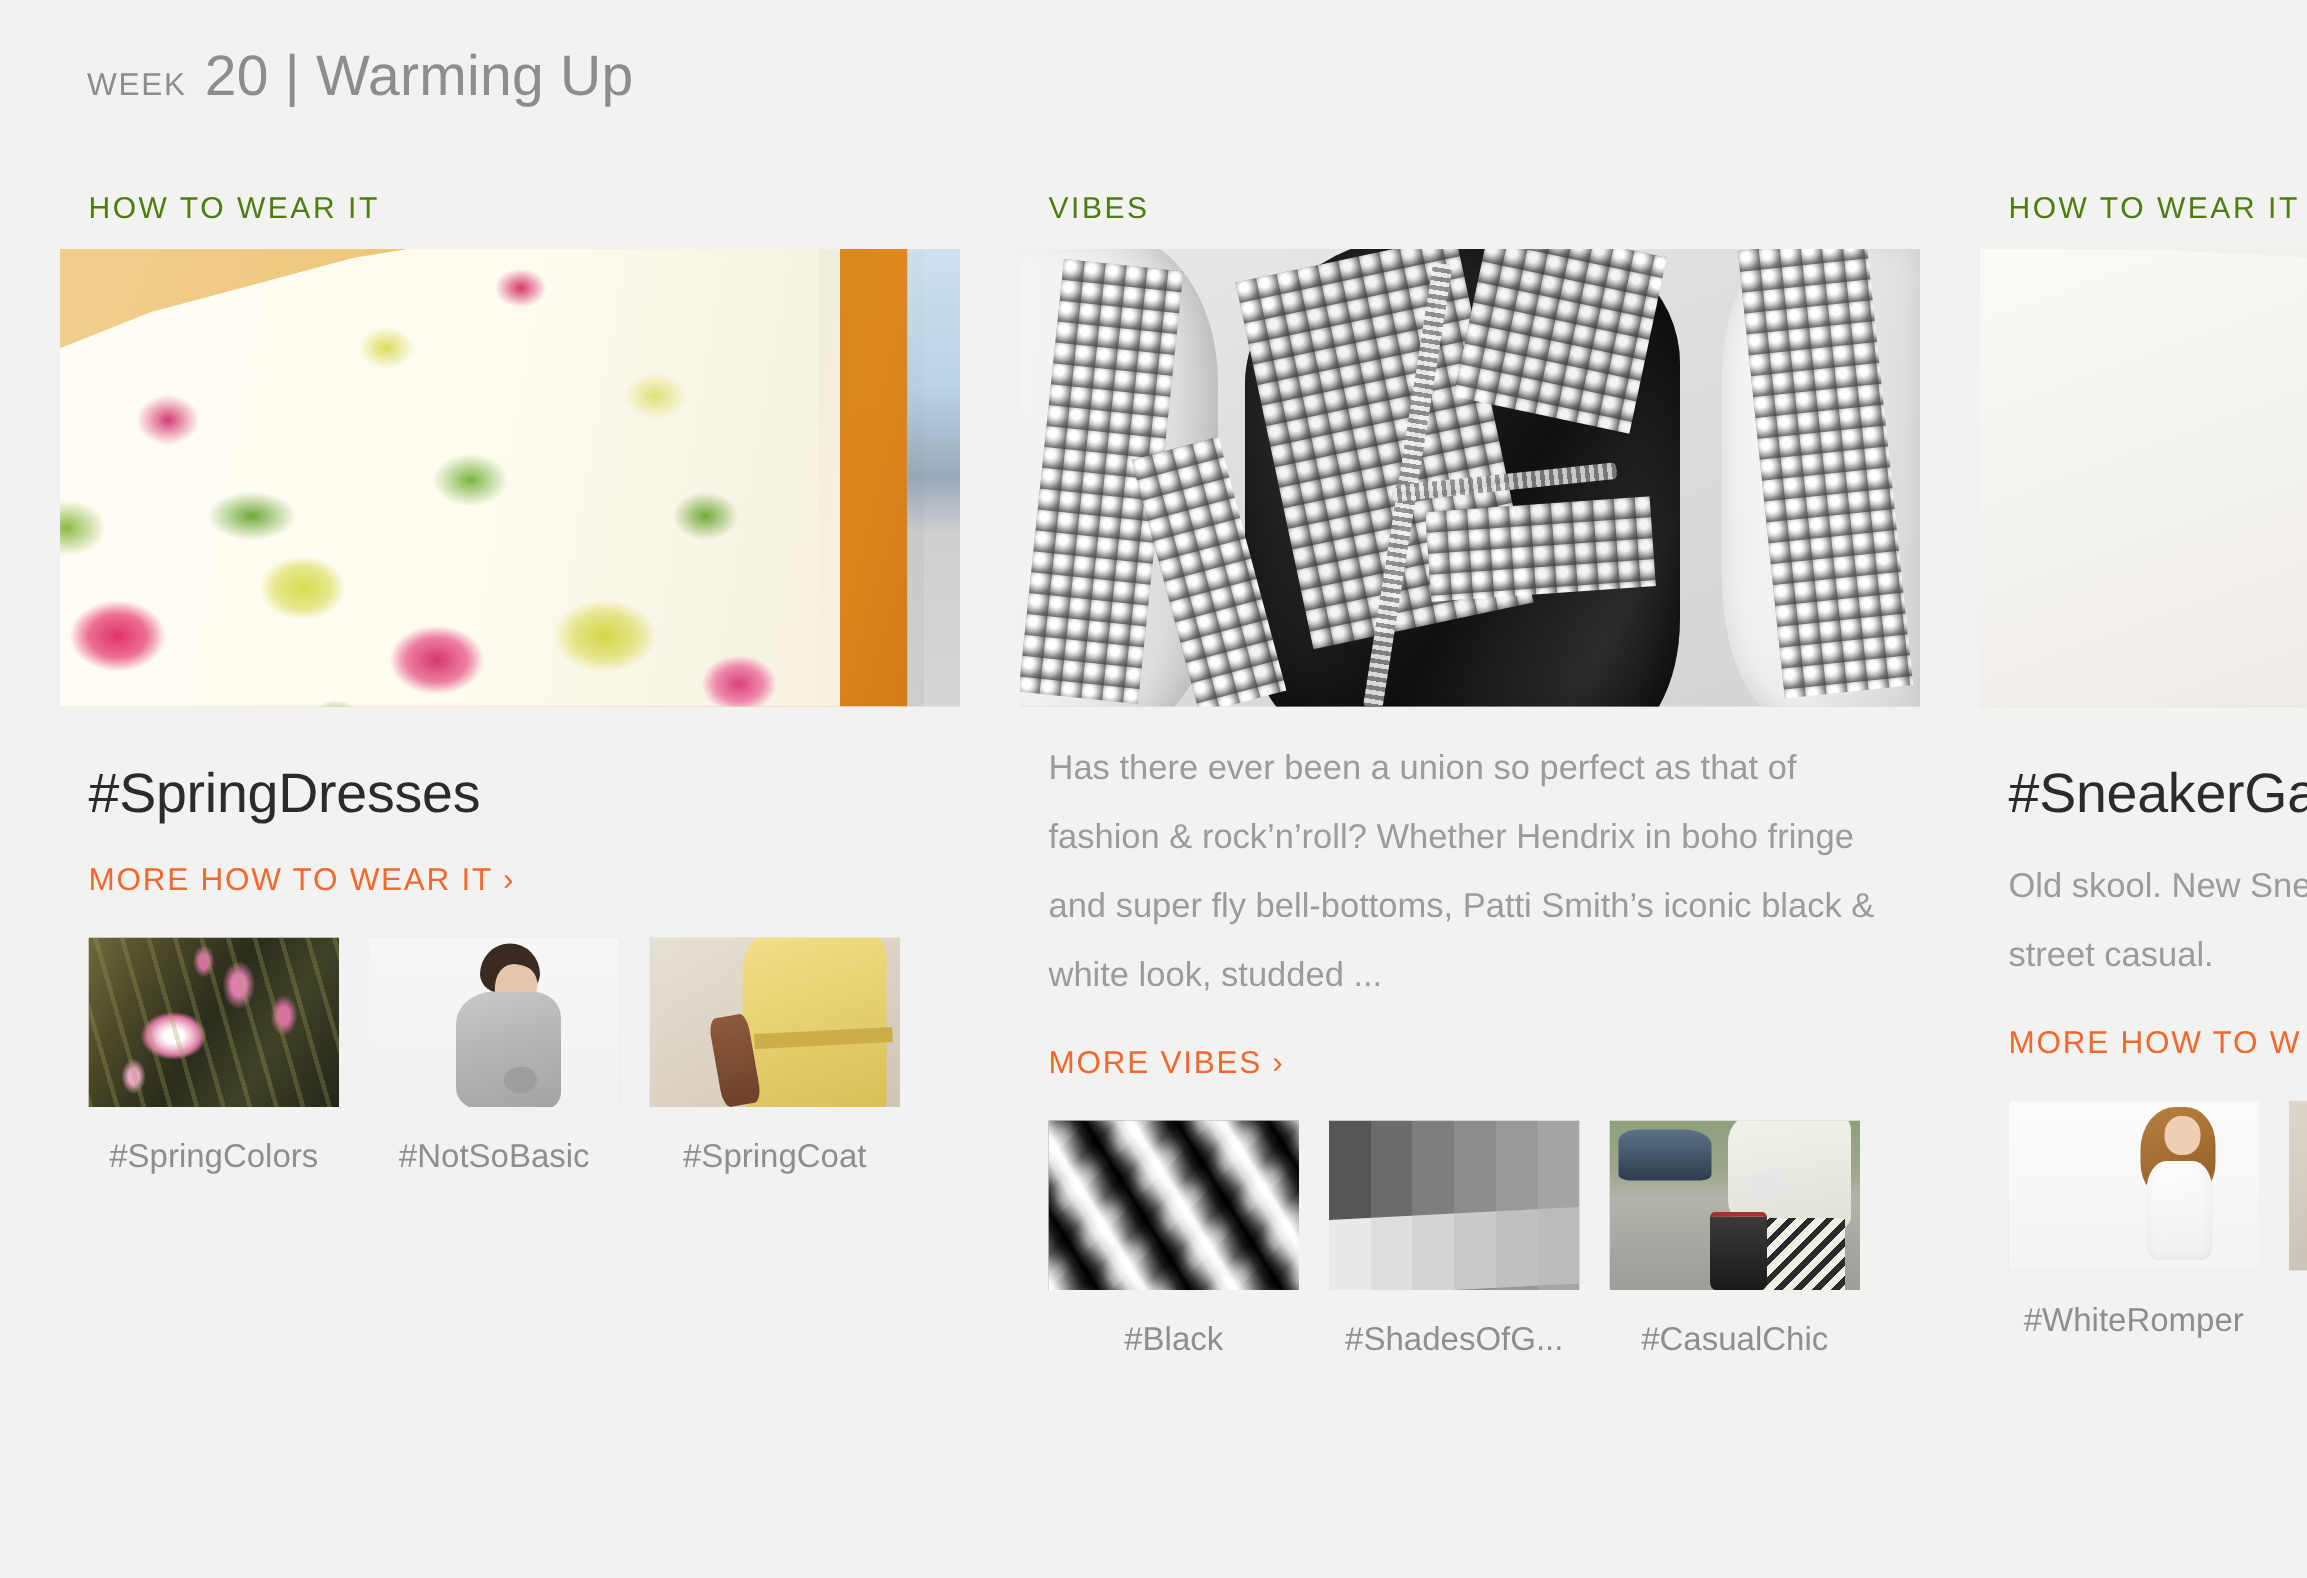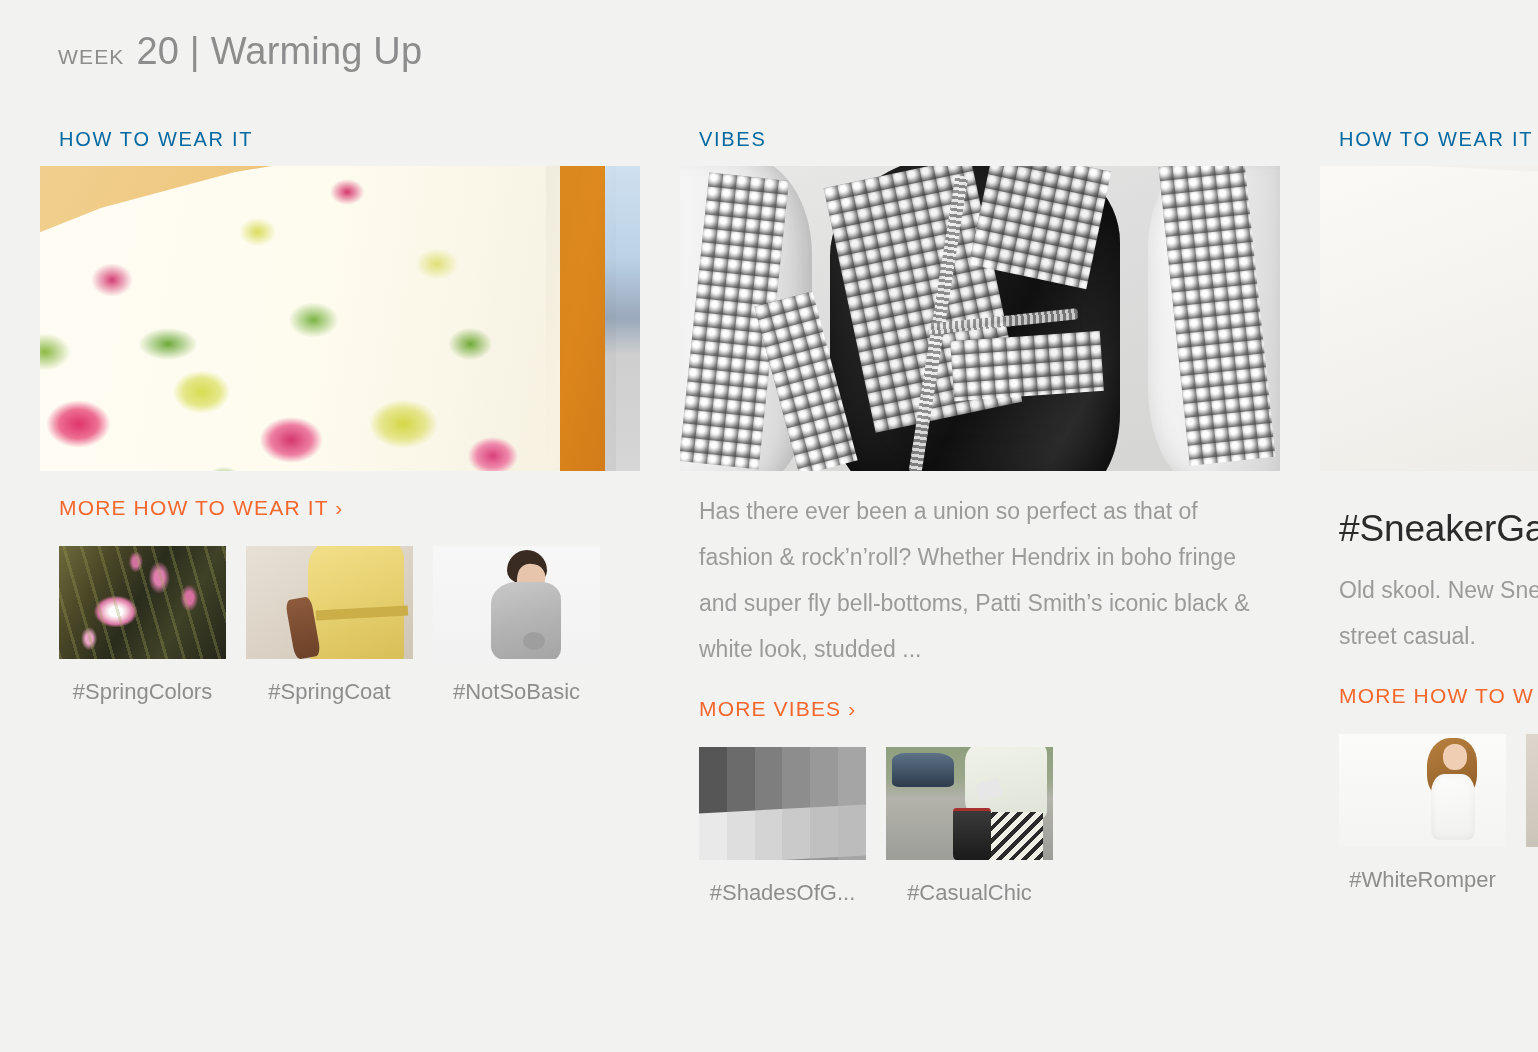--- a/index.html
+++ b/index.html
@@ -59,21 +59,21 @@
   }
   .column {
     width: 600px;
     flex: 0 0 600px;
     position: relative;
   }
 
   .category-label {
     font-size: 20px;
     letter-spacing: 0.085em;
-    color: #0369a1;
+    color: #4d7c0f;
     font-weight: 400;
     text-transform: uppercase;
     padding-left: 19px;
     margin-bottom: 15px;
     white-space: nowrap;
   }
 
   
   .hero {
     width: 600px;
@@ -384,52 +384,53 @@
 
       <div class="hero hero-floral">
         <div class="art">
           <div class="bg-ochre"></div>
           <div class="bg-strip"></div>
           <div class="fabric"></div>
           <div class="fold"></div>
         </div>
       </div>
 
+      <div class="hash-title">#SpringDresses</div>
 
 
       <a class="more-link">MORE HOW TO WEAR IT ›</a>
 
       <div class="thumbs">
         <div class="thumb">
           <div class="thumb-img">
             <div class="t-magnolia"></div>
           </div>
           <div class="thumb-cap">#SpringColors</div>
+        </div>
+        <div class="thumb">
+          <div class="thumb-img">
+            <div class="t-greytee">
+              <div class="hair"></div>
+              <div class="face"></div>
+              <div class="shirt"></div>
+              <div class="knot"></div>
+            </div>
+          </div>
+          <div class="thumb-cap">#NotSoBasic</div>
         </div>
         <div class="thumb">
           <div class="thumb-img">
             <div class="t-yellowcoat">
               <div class="inner"></div>
               <div class="coat"></div>
               <div class="belt"></div>
               <div class="bag"></div>
             </div>
           </div>
           <div class="thumb-cap">#SpringCoat</div>
-        </div>
-        <div class="thumb">
-          <div class="thumb-img">
-            <div class="t-greytee">
-              <div class="hair"></div>
-              <div class="face"></div>
-              <div class="shirt"></div>
-              <div class="knot"></div>
-            </div>
-          </div>
-          <div class="thumb-cap">#NotSoBasic</div>
         </div>
       </div>
     </div>
 
     <div class="column">
       <div class="category-label">VIBES</div>
 
       <div class="hero hero-studs">
         <div class="art">
           <div class="bg-wall"></div>
@@ -450,20 +451,26 @@
 
       <div class="blurb">
         <span>Has there ever been a union so perfect as that of fashion &amp; rock’n’roll? Whether Hendrix in boho fringe and super fly bell-bottoms, Patti Smith’s iconic black &amp; white look, studded ...</span>
       </div>
 
       <a class="more-link">MORE VIBES ›</a>
 
       <div class="thumbs">
         <div class="thumb">
           <div class="thumb-img">
+            <div class="t-satin"></div>
+          </div>
+          <div class="thumb-cap">#Black</div>
+        </div>
+        <div class="thumb">
+          <div class="thumb-img">
             <div class="t-swatches"></div>
           </div>
           <div class="thumb-cap">#ShadesOfG...</div>
         </div>
         <div class="thumb">
           <div class="thumb-img">
             <div class="t-street">
               <div class="car"></div>
               <div class="top"></div>
               <div class="skirt"></div>

